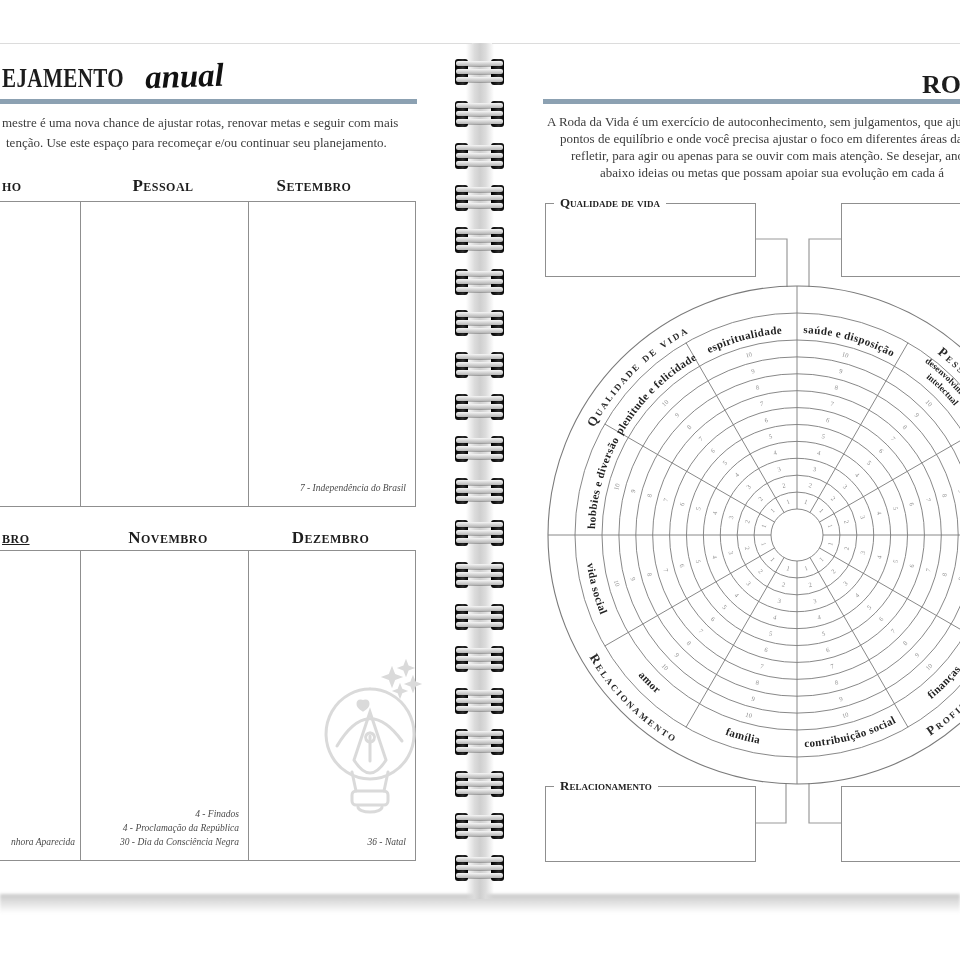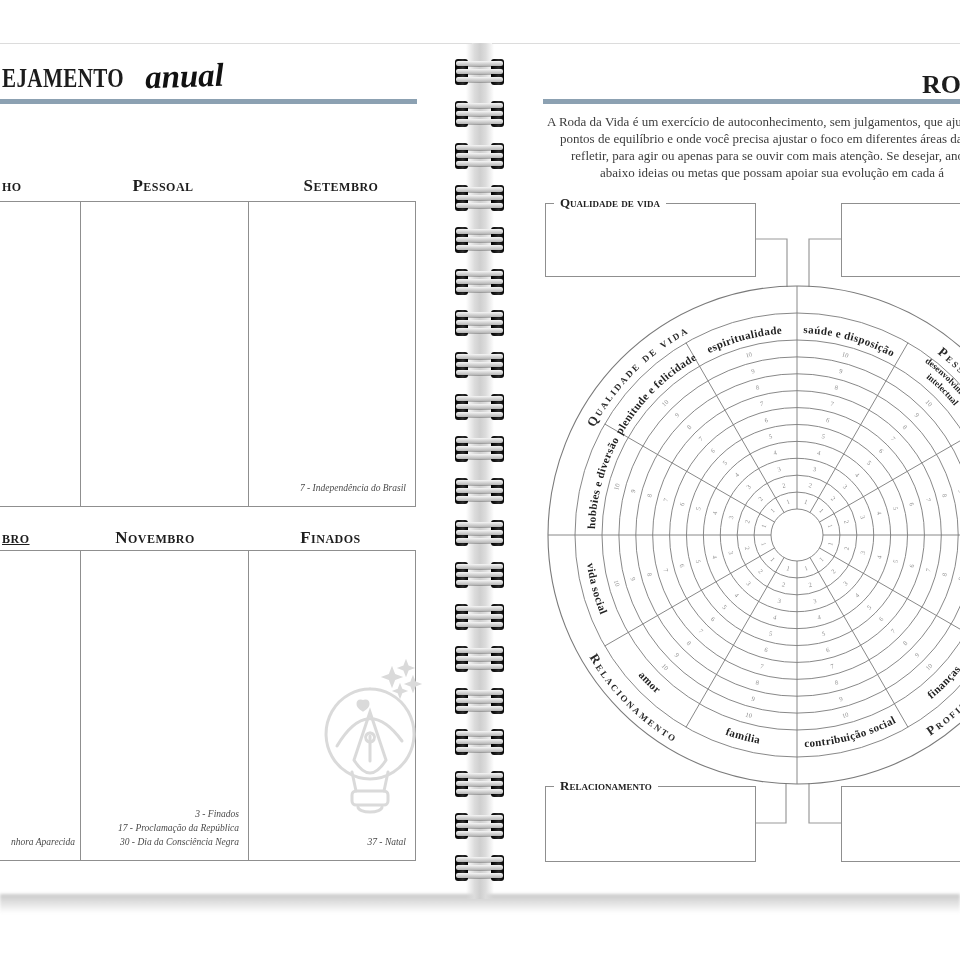--- a/index.html
+++ b/index.html
@@ -63,52 +63,56 @@
 <div id="stage">
 
   <div id="floor-shadow"></div>
 
   <div class="page" id="page-left">
     <div class="lp-title">
       <span class="caps-title">EJAMENTO</span>
       <span class="script-title">anual</span>
     </div>
     <div class="rule" id="rule-left"></div>
+    <div class="intro" id="intro-left">
+      <div class="l1">mestre é uma nova chance de ajustar rotas, renovar metas e seguir com mais</div>
+      <div class="l2">tenção. Use este espaço para recomeçar e/ou continuar seu planejamento.</div>
+    </div>
     <div id="calendar">
         <div class="cal-heads" style="top: 132px; padding-left: 44px;">
           <div class="cal-head" style="left: 2px;">ho</div>
           <div class="cal-head" style="left: 79px; width: 168px;">Pessoal</div>
-          <div class="cal-head" style="left: 257px; width: 168px; font-family: Liberation Serif, serif;">Setembro</div>
+          <div class="cal-head" style="left: 230px; width: 168px; font-family: Liberation Serif, serif;">Setembro</div>
         </div>
         <div class="cal-box" style="top: 157px; height: 304px;">
           <div class="cal-sep" style="left: 171px;"></div>
           <div class="cal-sep" style="left: 339px;"></div>
         </div>
         <div class="holiday" style="right: 66px; top: 437px;">
           <div>7 - Independência do Brasil</div>
         </div>
         <div class="cal-heads" style="top: 484px;">
           <div class="cal-head" style="left: 2px; text-decoration: underline;">bro</div>
-          <div class="cal-head" style="left: 71px; width: 168px;">Novembro</div>
-          <div class="cal-head" style="left: 246.5px; width: 168px;">Finados</div>
+          <div class="cal-head" style="left: 84px; width: 168px;">Novembro</div>
+          <div class="cal-head" style="left: 246.5px; width: 168px;">Dezembro</div>
         </div>
         <div class="cal-box" style="top: 506px; height: 309px;">
           <div class="cal-sep" style="left: 171px;"></div>
           <div class="cal-sep" style="left: 339px;"></div>
         </div>
         <div class="holiday" style="right: 397px; top: 791px; margin-left: 45px;">
           <div>nhora Aparecida</div>
         </div>
         <div class="holiday" style="right: 233px; top: 763px;">
-          <div>3 - Finados</div>
-          <div>17 - Proclamação da República</div>
+          <div>4 - Finados</div>
+          <div>4 - Proclamação da República</div>
           <div>30 - Dia da Consciência Negra</div>
         </div>
         <div class="holiday" style="right: 66px; top: 791px;">
-          <div>37 - Natal</div>
+          <div>36 - Natal</div>
         </div>
       </div>
     <svg id="bulb-svg" width="472" height="850" style="position:absolute;left:0;top:0;pointer-events:none;">
         <path d="M 370 645 a 44 45 0 1 0 0.1 0" stroke="#dadada" fill="none" stroke-width="3" stroke-linecap="round"></path>
         <path d="M 352 728 L 356 747 M 388 728 L 384 747" stroke="#dadada" fill="none" stroke-width="3" stroke-linecap="round"></path>
         <path d="M 356 747 h 28 a 4 4 0 0 1 4 4 v 6 a 4 4 0 0 1 -4 4 h -28 a 4 4 0 0 1 -4 -4 v -6 a 4 4 0 0 1 4 -4 Z" stroke="#dadada" fill="none" stroke-width="3" stroke-linecap="round"></path>
         <path d="M 358 763 a 12 5 0 1 0 24 0" stroke="#dadada" fill="none" stroke-width="3" stroke-linecap="round"></path>
         <path d="M 337 702 Q 368 650 402 697" stroke="#dadada" fill="none" stroke-width="3" stroke-linecap="round"></path>
         <path d="M 358 660 c 0 -4 5 -4 5 0 c 0 -4 5 -4 5 0 c 0 3 -5 6 -5 6 c 0 0 -5 -3 -5 -6 Z" stroke="#dadada" fill="#dadada" stroke-width="3" stroke-linecap="round"></path>
         <path d="M 370 668 L 354 716 Q 370 742 386 716 Z" stroke="#dadada" fill="none" stroke-width="3" stroke-linecap="round"></path>

